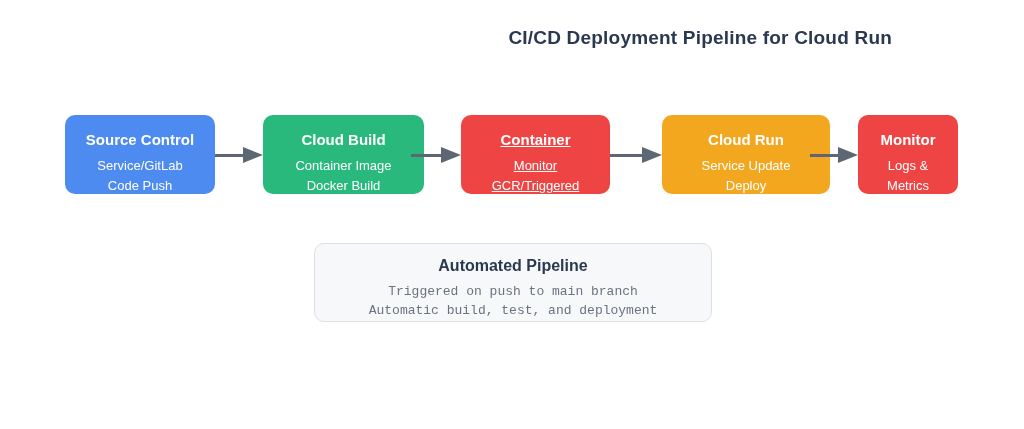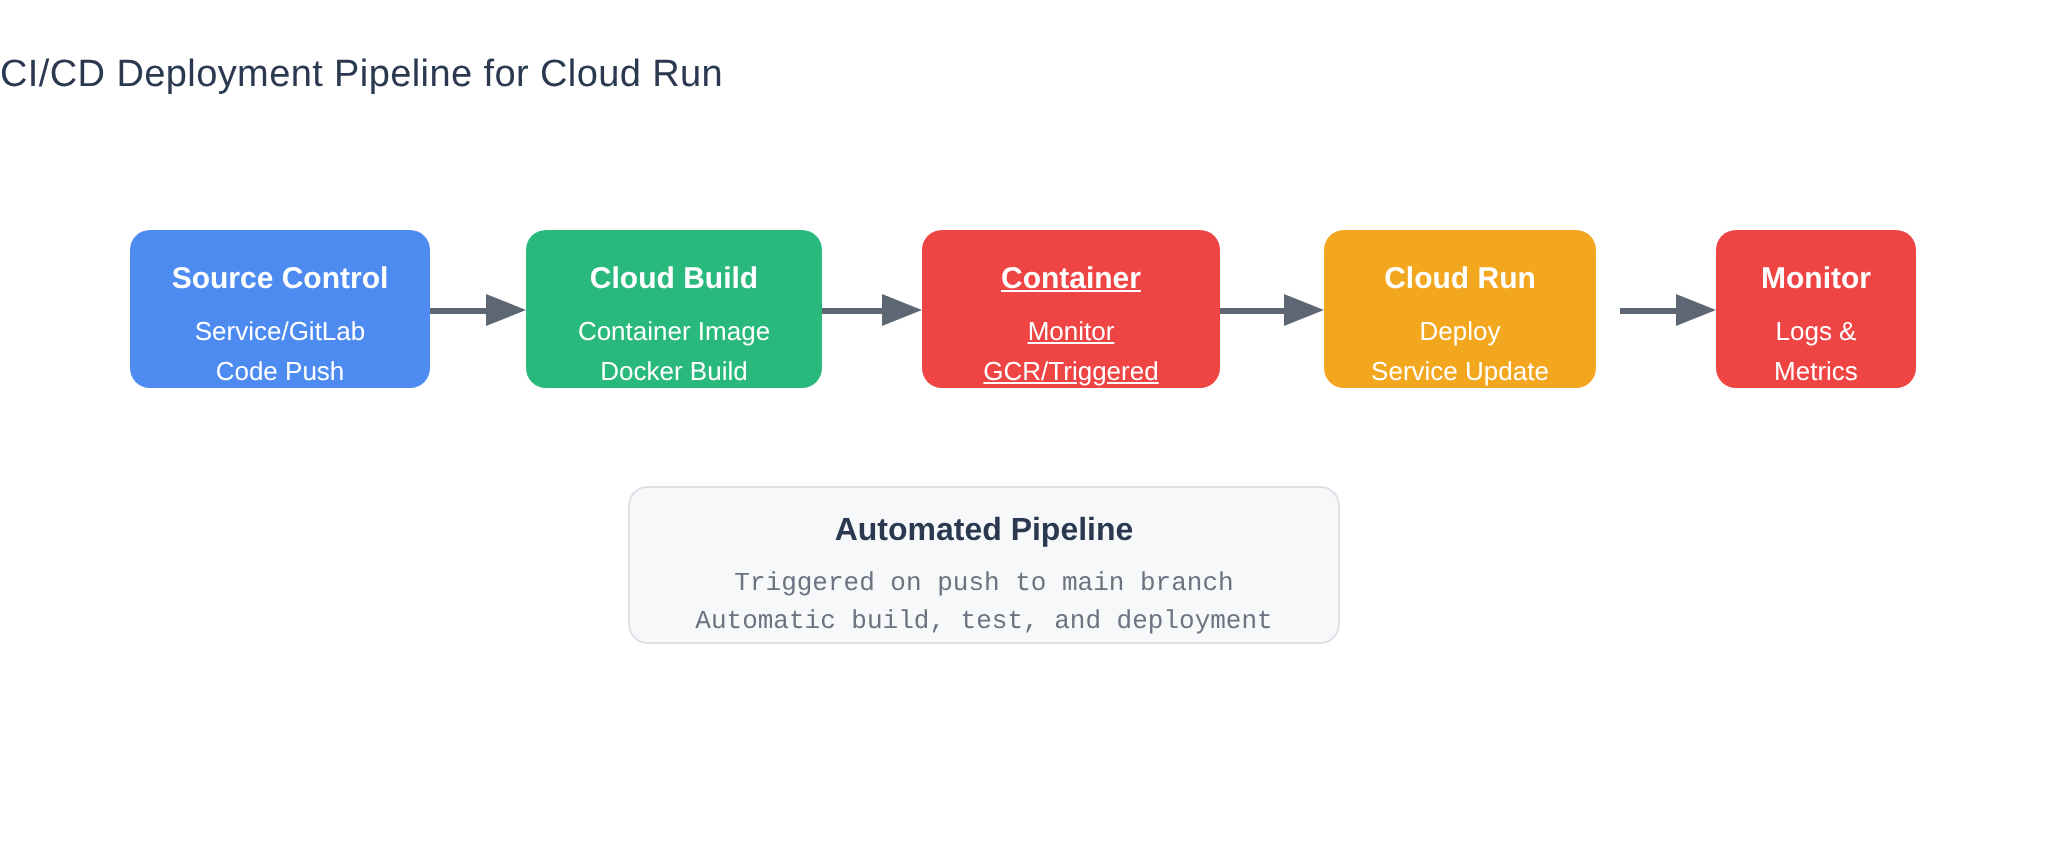--- a/index.html
+++ b/index.html
@@ -13,23 +13,23 @@
     width: 1024px;
     height: 429px;
     background: #ffffff;
     overflow: hidden;
   }
   .diagram-title {
     position: absolute;
     top: 27px;
     left: 0;
     width: 892px;
-    text-align: left;
+    text-align: right;
     font-size: 19px;
-    font-weight: normal;
+    font-weight: bold;
     color: #2a3950;
     letter-spacing: 0.2px;
   }
   .node {
     position: absolute;
     top: 115px;
     height: 79px;
     border-radius: 10px;
     color: #ffffff;
     text-align: center;
@@ -62,21 +62,21 @@
     width: 0;
     height: 0;
     border-top: 8px solid transparent;
     border-bottom: 8px solid transparent;
     border-left: 20px solid #5c6773;
   }
   .panel {
     position: absolute;
     left: 314px;
     top: 243px;
-    width: 356px;
+    width: 398px;
     height: 79px;
     box-sizing: border-box;
     background: #f7f8fa;
     border: 1px solid #dde1e6;
     border-radius: 10px;
     text-align: center;
     padding-top: 12px;
   }
   .panel .panel-title {
     font-size: 16px;
@@ -86,23 +86,23 @@
     margin-bottom: 6px;
   }
   .panel .panel-line {
     font-size: 13px;
     color: #6b7280;
     line-height: 19px;
     font-family: Liberation Mono, monospace;
   }
   
   .node-0 { left: 65px;  width: 150px; }
-  .node-1 { left: 263px; width: 148px; }
+  .node-1 { left: 263px; width: 161px; }
   .node-2 { left: 461px; width: 149px; }
-  .node-3 { left: 662px; width: 136px; }
+  .node-3 { left: 662px; width: 168px; }
   .node-4 { left: 858px; width: 100px; }
   .arrow-0 { left: 215px; width: 48px; }
   .arrow-1 { left: 411px; width: 50px; }
   .arrow-2 { left: 610px; width: 52px; }
   .arrow-3 { left: 810px; width: 48px; }
 </style>
 </head>
 <body>
 
 <div id="stage">
@@ -137,22 +137,22 @@
     <div class="node-line">GCR/Triggered</div>
   </div>
 
   <div class="arrow arrow-2">
     <div class="shaft"></div>
     <div class="head"></div>
   </div>
 
   <div class="node node-3" style="background-color: rgb(242, 167, 31);">
     <div class="node-title">Cloud Run</div>
+    <div class="node-line">Service Update</div>
     <div class="node-line">Deploy</div>
-    <div class="node-line">Service Update</div>
   </div>
 
   <div class="arrow arrow-3">
     <div class="shaft"></div>
     <div class="head"></div>
   </div>
 
   <div class="node node-4" style="background-color: #ef4444;">
     <div class="node-title">Monitor</div>
     <div class="node-line">Logs &amp;</div>

